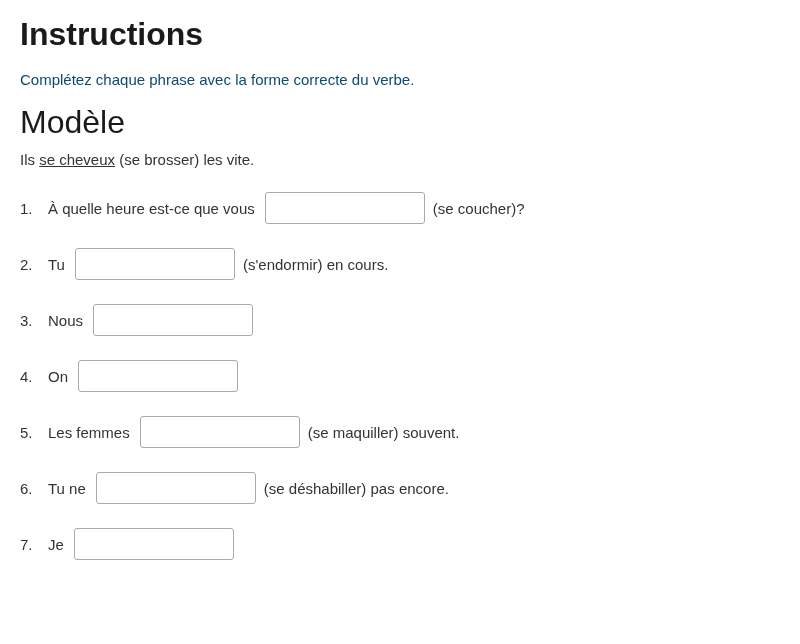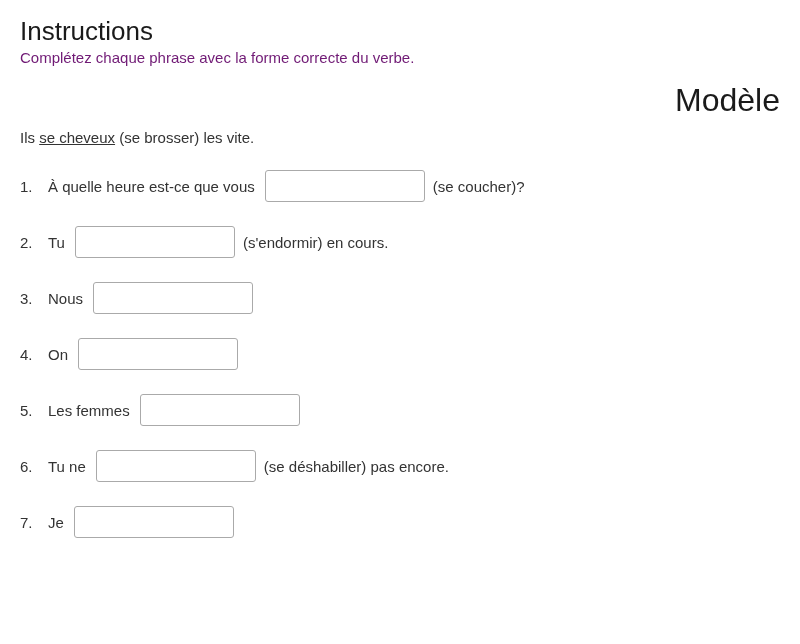--- a/index.html
+++ b/index.html
@@ -12,38 +12,37 @@
       font-family: -apple-system, BlinkMacSystemFont, 'Segoe UI', Helvetica, Arial, sans-serif;
       font-size: 16px;
       color: #1a1a1a;
       background: #ffffff;
       padding: 16px 20px;
       width: 800px;
       min-height: 644px;
     }
 
     .instructions-title {
-      font-size: 26px;
-      font-weight: 400;
-      margin-bottom: 2px;
+      font-size: 32px;
+      font-weight: 700;
+      margin-bottom: 18px;
       color: #1a1a1a;
     }
 
     .instructions-subtitle {
       font-size: 15px;
-      color: #701a75;
+      color: #0c4a6e;
       margin-bottom: 16px;
     }
 
     .modele-title {
       font-size: 32px;
       font-weight: 400;
       margin-bottom: 10px;
       color: #1a1a1a;
-      text-align: right;
     }
 
     .modele-example {
       font-size: 15px;
       margin-bottom: 24px;
       color: #333;
     }
 
     .modele-example .underline {
       text-decoration: underline;
@@ -123,20 +122,21 @@
     </li>
     <li class="exercise-item">
       <span class="exercise-number">4.</span>
       <span class="exercise-text-before">On</span>
       <input type="text" class="exercise-input" style="">
     </li>
     <li class="exercise-item">
       <span class="exercise-number">5.</span>
       <span class="exercise-text-before">Les femmes</span>
       <input type="text" class="exercise-input" style="">
+      <span class="exercise-text-after">(se maquiller) souvent.</span>
     </li>
     <li class="exercise-item">
       <span class="exercise-number">6.</span>
       <span class="exercise-text-before">Tu ne</span>
       <input type="text" class="exercise-input" style="">
       <span class="exercise-text-after">(se déshabiller) pas encore.</span>
     </li>
     <li class="exercise-item">
       <span class="exercise-number">7.</span>
       <span class="exercise-text-before">Je</span>

